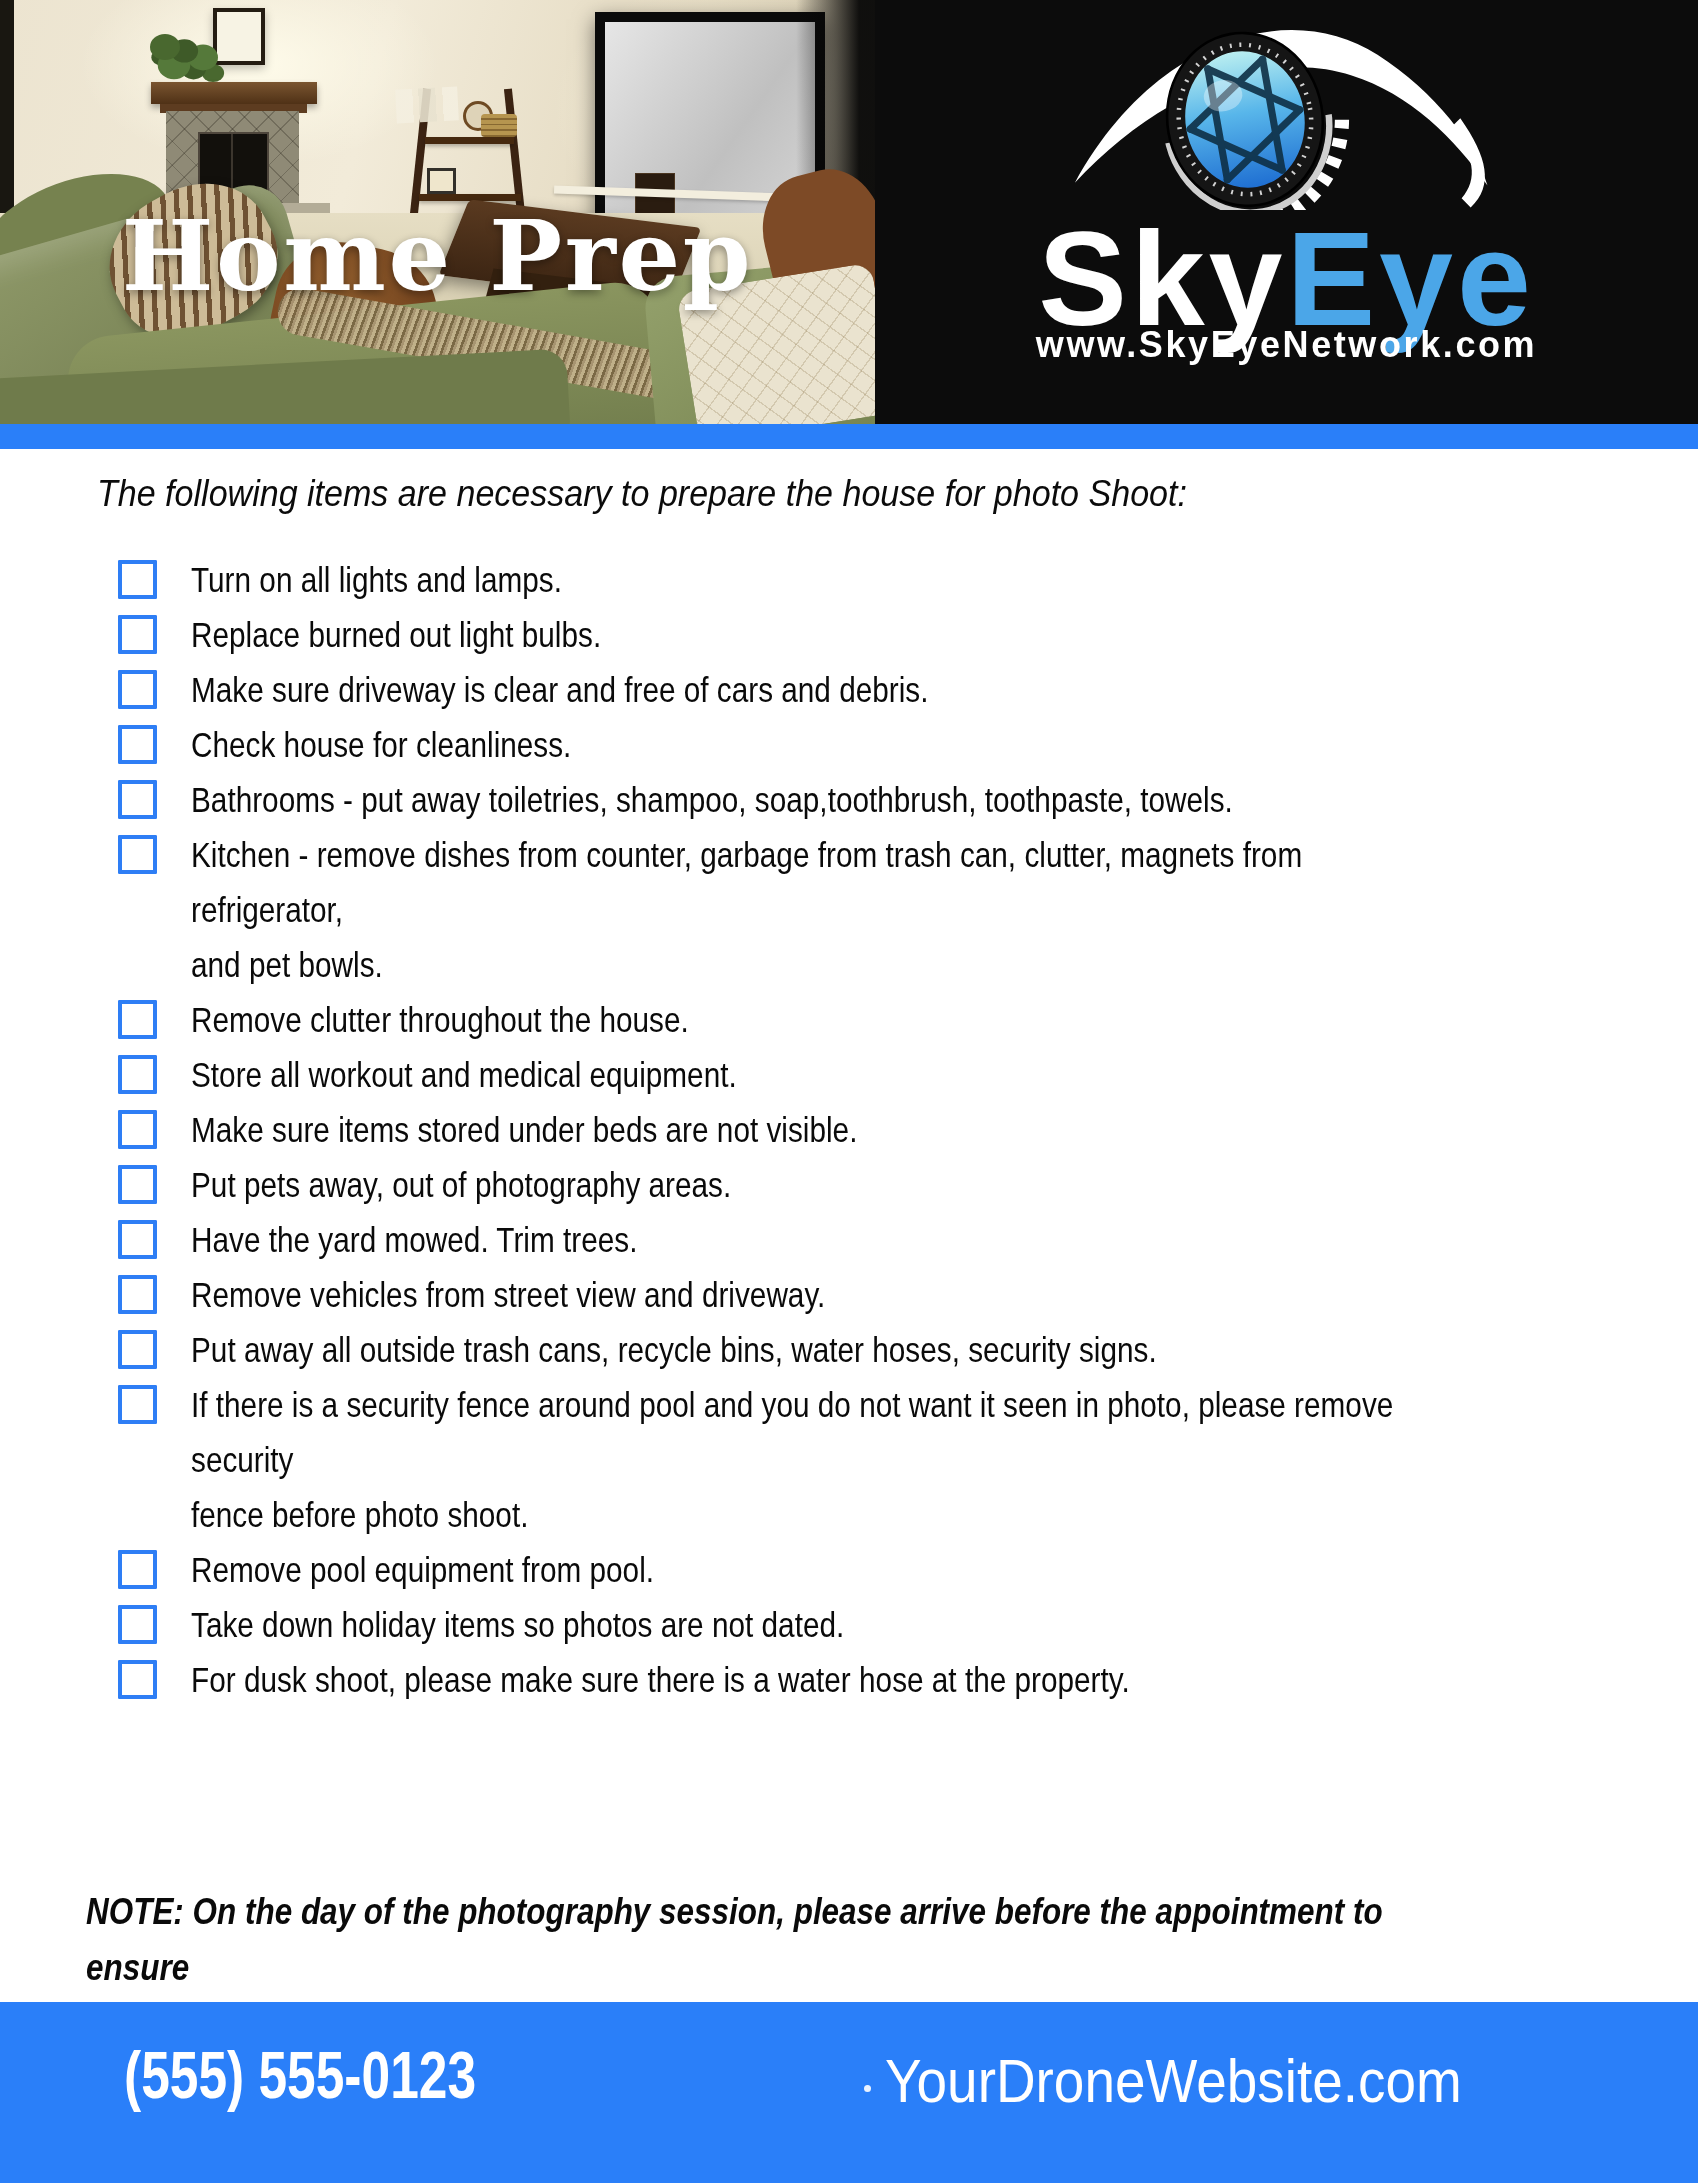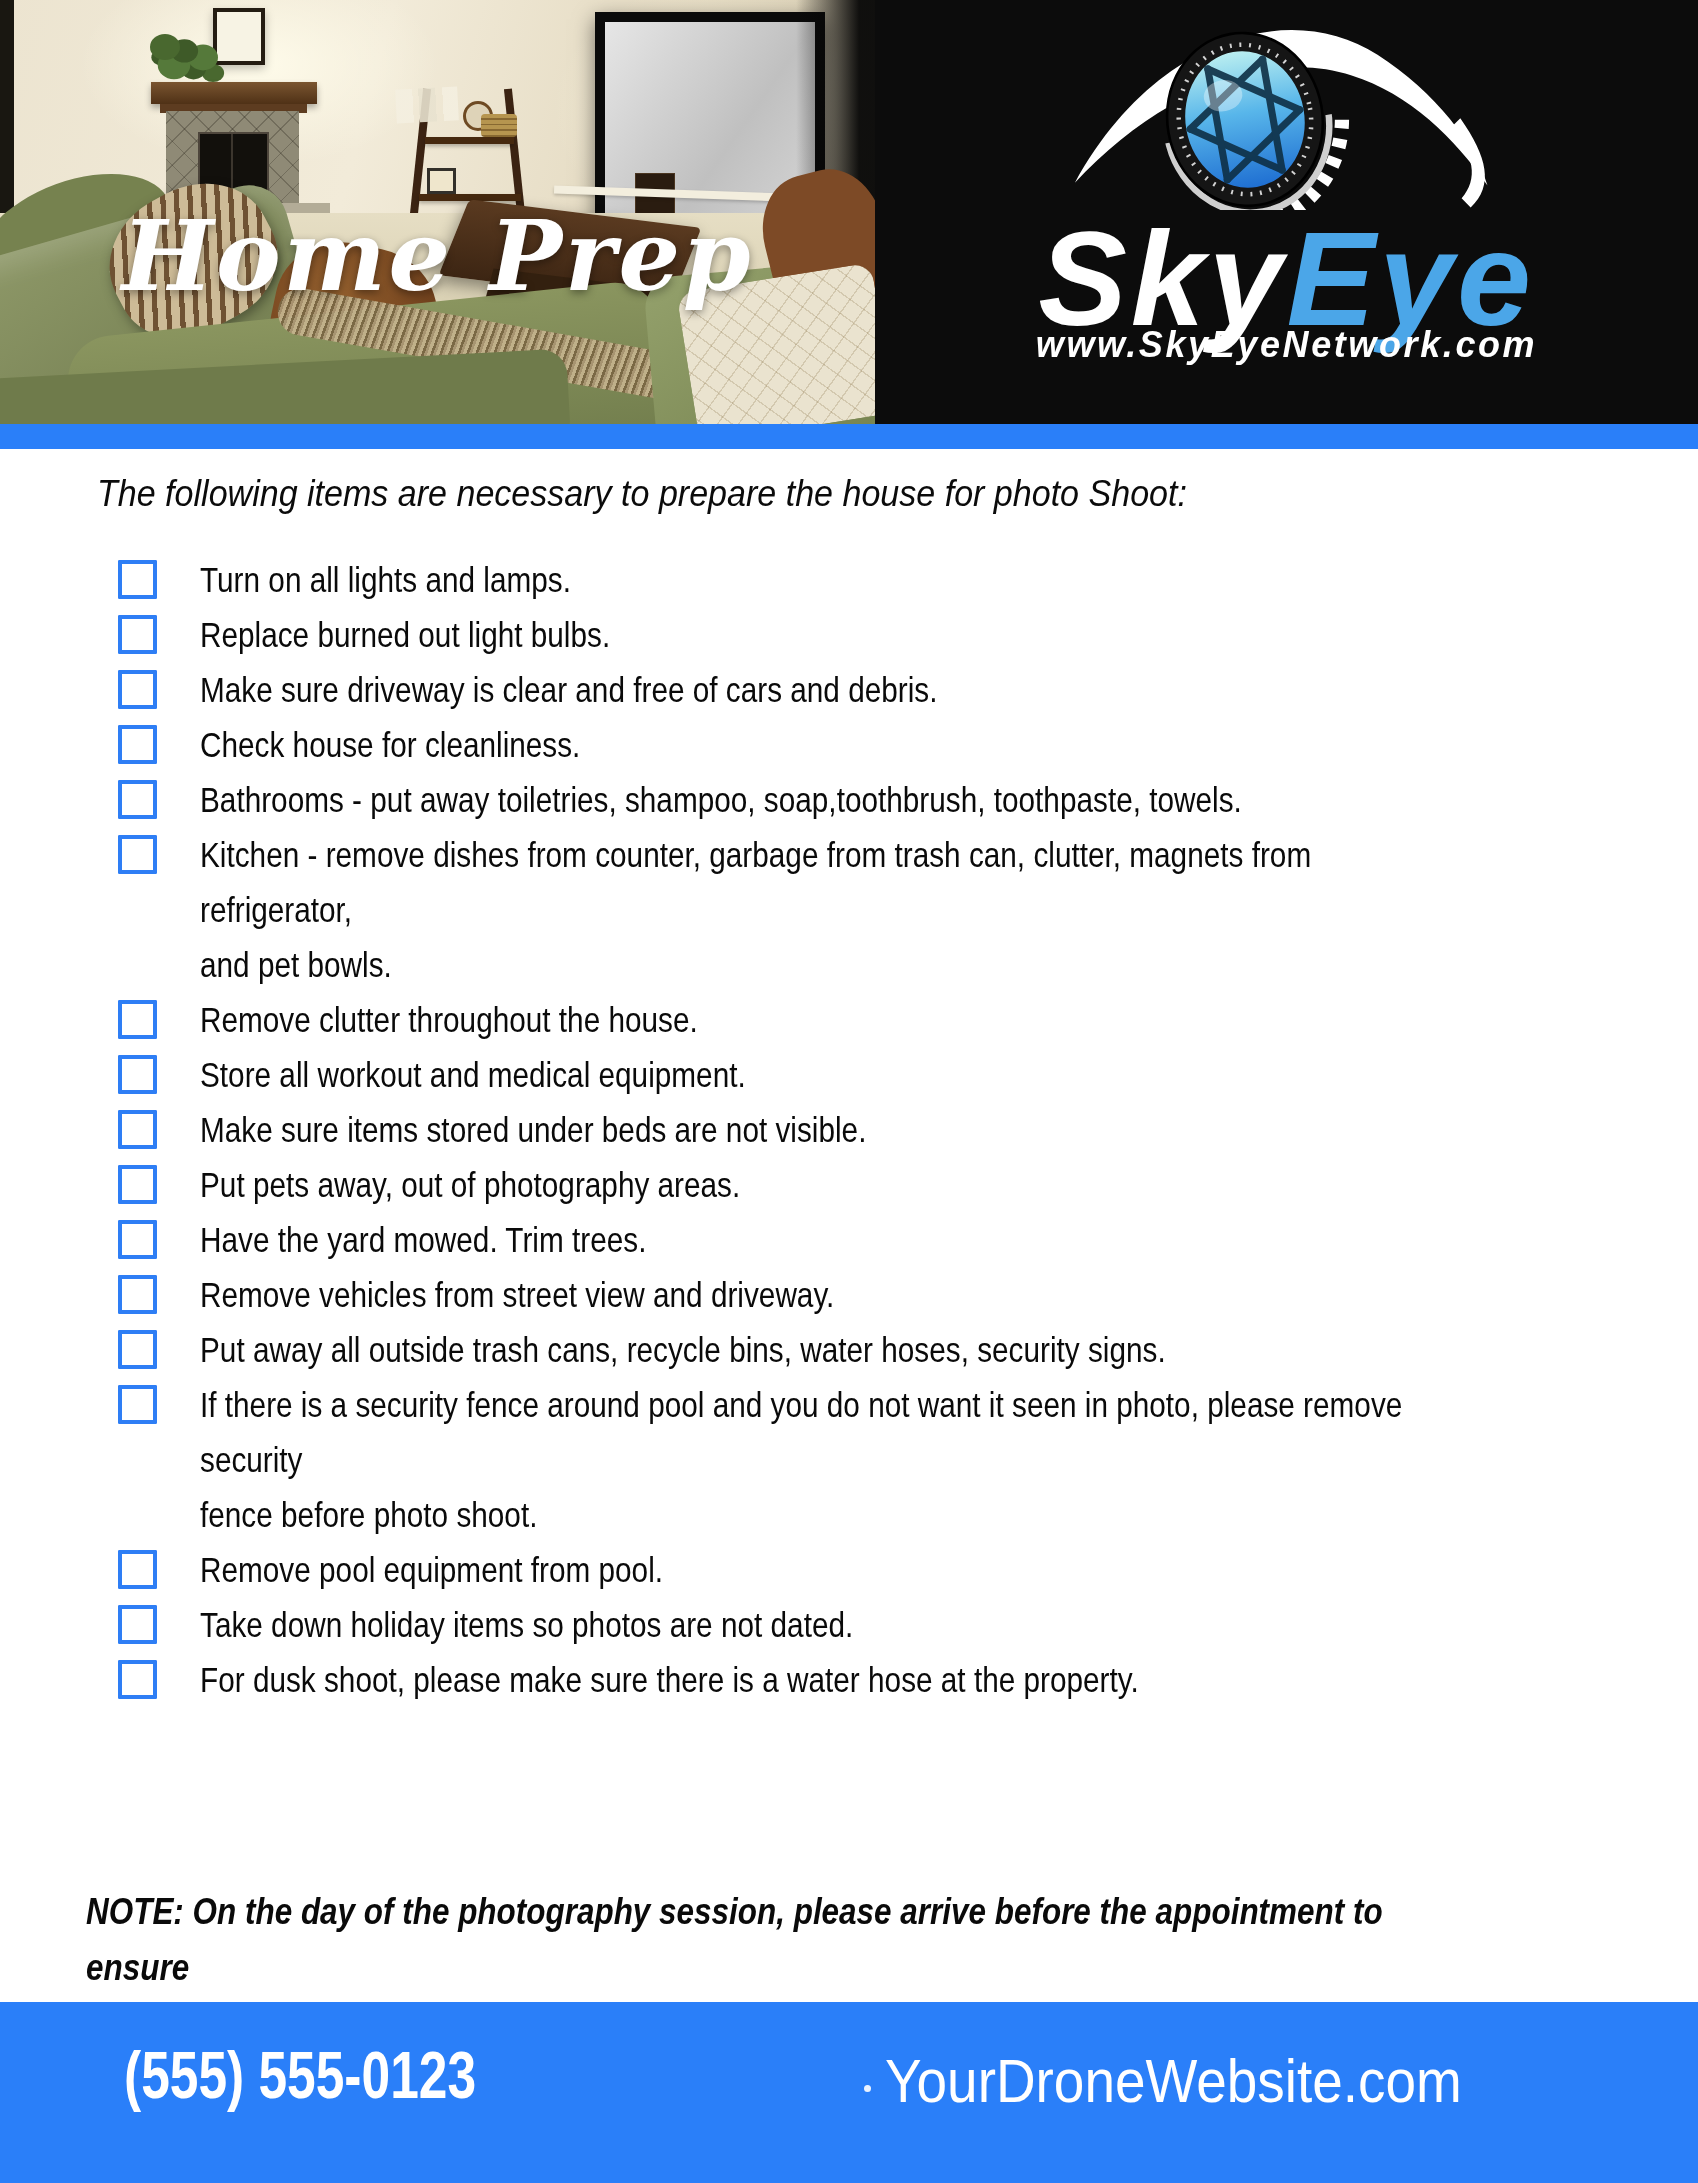--- a/index.html
+++ b/index.html
@@ -3,21 +3,21 @@
 <meta charset="utf-8">
 <style>
   * { margin:0; padding:0; box-sizing:border-box; }
   html,body { background:#888; }
   .page {
     position:relative; width:1698px; height:2183px; background:#ffffff;
     overflow:hidden; font-family:"Liberation Sans", sans-serif;
   }
 
   
-  .hero { position:absolute; left:0; top:0; width:1698px; height:424px;font-style:italic; }
+  .hero { position:absolute; left:0; top:0; width:1698px; height:424px; }
   .photo { position:absolute; left:0; top:0; width:875px; height:424px; overflow:hidden; background:#e9e1cd; }
   .wall { position:absolute; inset:0; background:linear-gradient(105deg,#ece4d0 0%,#f2ebd9 40%,#e3d9c0 72%,#cfc4a8 100%); }
   .glow-a { position:absolute; left:78px; top:-39px; width:362px; height:207px; background:radial-gradient(ellipse at center,rgba(255,252,235,.95),rgba(255,252,235,0) 70%); }
   .glow-b { position:absolute; left:550px; top:-26px; width:362px; height:272px; background:radial-gradient(ellipse at center,rgba(255,249,228,.6),rgba(255,249,228,0) 70%); }
   .left-dark { position:absolute; left:0; top:0; width:14.2px; height:349px; background:#191711; }
 
   .art-frame { position:absolute; left:213px; top:7.8px; width:52px; height:57px; background:#f7f3e4; border:4.5px solid #241c12; box-shadow:0 3.9px 9px rgba(0,0,0,.25); }
   .plant { position:absolute; left:150px; top:34px; width:30px; height:26px; background:#49682f; border-radius:50%;
     box-shadow: 19.4px 3.9px 0 -1.3px #3e5a28, 38px 10.4px 0 0 #55793a, 9px 18px 0 1.3px #55793a, 28.5px 22px 0 -2.6px #3e5a28, 48px 26px 0 -3.9px #49682f, -3.9px 10.4px 0 -5.2px #3e5a28; }
   .mantel { position:absolute; left:151px; top:82px; width:166px; height:22px; background:linear-gradient(#7a5530,#4f3116); box-shadow:0 3.9px 6.5px rgba(0,0,0,.3); }
@@ -82,21 +82,21 @@
   .wordmark { position:absolute; left:0; top:213px; width:100%; text-align:center; font-size:133px; line-height:1; font-weight:bold; letter-spacing:3.9px; color:#ffffff; white-space:nowrap; }
   .wordmark .eye-part { color:#4ba6e8; }
   .brand-url { position:absolute; left:0; top:327px; width:100%; text-align:center; font-size:36px; line-height:1; font-weight:bold; letter-spacing:2.6px; color:#ffffff; }
 
   .stripe { position:absolute; left:0; top:424px; width:1698px; height:24.6px; background:#2a7ff9; }
 
   
   .intro { position:absolute; left:97px; top:472px; font-size:37px; line-height:1.2; font-style:italic; color:#0b0b0b; transform:scaleX(.92); transform-origin:left center; white-space:nowrap; }
 
   .checklist { position:absolute; left:118px; top:552px; width:1507px; }
-  .row { display:flex; align-items:flex-start;gap:9px; }
+  .row { display:flex; align-items:flex-start; }
   .cb { flex:none; width:39px; height:39px; margin:7.8px 34px 0 0; border:4.5px solid #2e7ef5; background:#ffffff; border-radius:1.3px; }
   .lbl { font-size:35px; line-height:55px; color:#0a0a0a; white-space:pre-line; transform:scaleX(.85); transform-origin:0 50%; }
 
   .note { position:absolute; left:86px; top:1884px; font-size:37px; line-height:56px; font-weight:bold; font-style:italic; color:#0a0a0a; white-space:pre-line; transform:scaleX(.85); transform-origin:0 0; }
 
   
   .footer { position:absolute; left:0; top:2002px; width:1698px; height:181px; background:#2a7ff9; }
   .phone { position:absolute; left:124px; top:40px; font-size:66px; line-height:1; font-weight:bold; color:#ffffff; transform:scaleX(.78); transform-origin:left center; white-space:nowrap; }
   .site { position:absolute; left:885px; top:49px; font-size:61px; line-height:1; font-weight:normal; color:#ffffff; transform:scaleX(.9); transform-origin:left center; white-space:nowrap; }
   .sep-dot { position:absolute; left:864px; top:83px; width:7.1px; height:7.1px; border-radius:50%; background:#ffffff; opacity:.9; }

